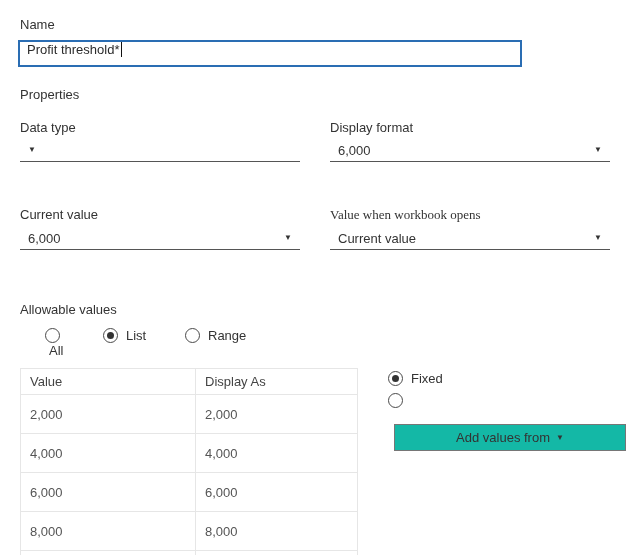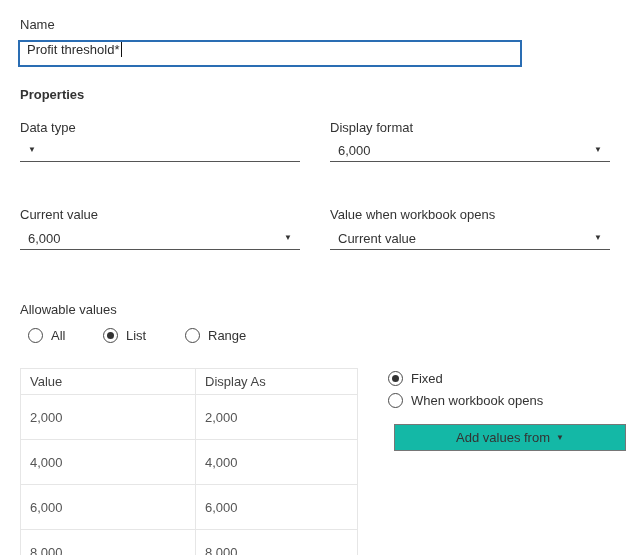--- a/index.html
+++ b/index.html
@@ -80,21 +80,21 @@
     left: 20px; top: 368px;
     width: 338px;
     border: 1px solid #e0e0e0;
     border-collapse: collapse;
     table-layout: fixed;
     font-size: 13px;
     background: #fff;
   }
   .values-table th, .values-table td {
     border: 1px solid #e6e6e6;
-    height: 45px;
+    height: 39px;
     padding: 0 0 0 9px;
     text-align: left;
     font-weight: normal;
     white-space: nowrap;
     overflow: hidden;
   }
   .values-table th { height: 26px; color: #444444; }
   .values-table td { color: #555555; cursor: pointer; }
   .values-table col.c1 { width: 175px; }
   .values-table td.add-cell { color: #6e6e6e; }
@@ -114,48 +114,48 @@
 </head>
 <body>
 
 <div class="abs label" style="left:20px; top:17px;">Name</div>
 
 <div class="abs name-input">
   <span>Profit threshold*</span>
     <span class="text-caret"></span>
 </div>
 
-<div class="abs label" style="left:20px; top:87px;font-weight:bold;">Properties</div>
+<div class="abs label" style="left:20px; top:87px;">Properties</div>
 
 <div class="abs label" style="left:20px; top:120px;">Data type</div>
 <div class="abs dd-field" style="left:20px; top:139px; width:280px;">
   <span class="caret">▼</span>
 </div>
 
 <div class="abs label" style="left:330px; top:120px;">Display format</div>
 <div class="abs dd-field" style="left:330px; top:139px; width:280px;">
   <span class="dd-value">6,000</span>
   <span class="caret">▼</span>
 </div>
 
 <div class="abs label" style="left:20px; top:207px;">Current value</div>
 <div class="abs dd-field" style="left:20px; top:227px; width:280px;">
   <span class="dd-value">6,000</span>
   <span class="caret">▼</span>
 </div>
 
-<div class="abs label" style="left:330px; top:207px;">Value when workbook opens</div>
+<div class="abs label" style="left:330px; top:207px;font-family:Liberation Serif, serif;">Value when workbook opens</div>
 <div class="abs dd-field" style="left:330px; top:227px; width:280px;">
   <span class="dd-value">Current value</span>
   <span class="caret">▼</span>
 </div>
 
 <div class="abs label" style="left:20px; top:302px;">Allowable values</div>
 
-<div class="abs radio-item" style="left:28px; top:328px;">
+<div class="abs radio-item" style="left:41px; top:328px;flex-direction:column;">
   <span class="radio-circle"></span>
   <span class="radio-label">All</span>
 </div>
 <div class="abs radio-item" style="left:103px; top:328px;">
   <span class="radio-circle on"></span>
   <span class="radio-label">List</span>
 </div>
 <div class="abs radio-item" style="left:185px; top:328px;">
   <span class="radio-circle"></span>
   <span class="radio-label">Range</span>
@@ -195,19 +195,18 @@
     </tr>
   </tbody>
 </table>
 
 <div class="abs radio-item" style="left:388px; top:371px;">
   <span class="radio-circle on"></span>
   <span class="radio-label">Fixed</span>
 </div>
 <div class="abs radio-item" style="left:388px; top:393px;">
   <span class="radio-circle"></span>
-  <span class="radio-label">When workbook opens</span>
 </div>
 
 <div class="abs add-values-btn">
   <span>Add values from</span>
   <span class="caret">▼</span>
 </div>
 
 </body></html>

